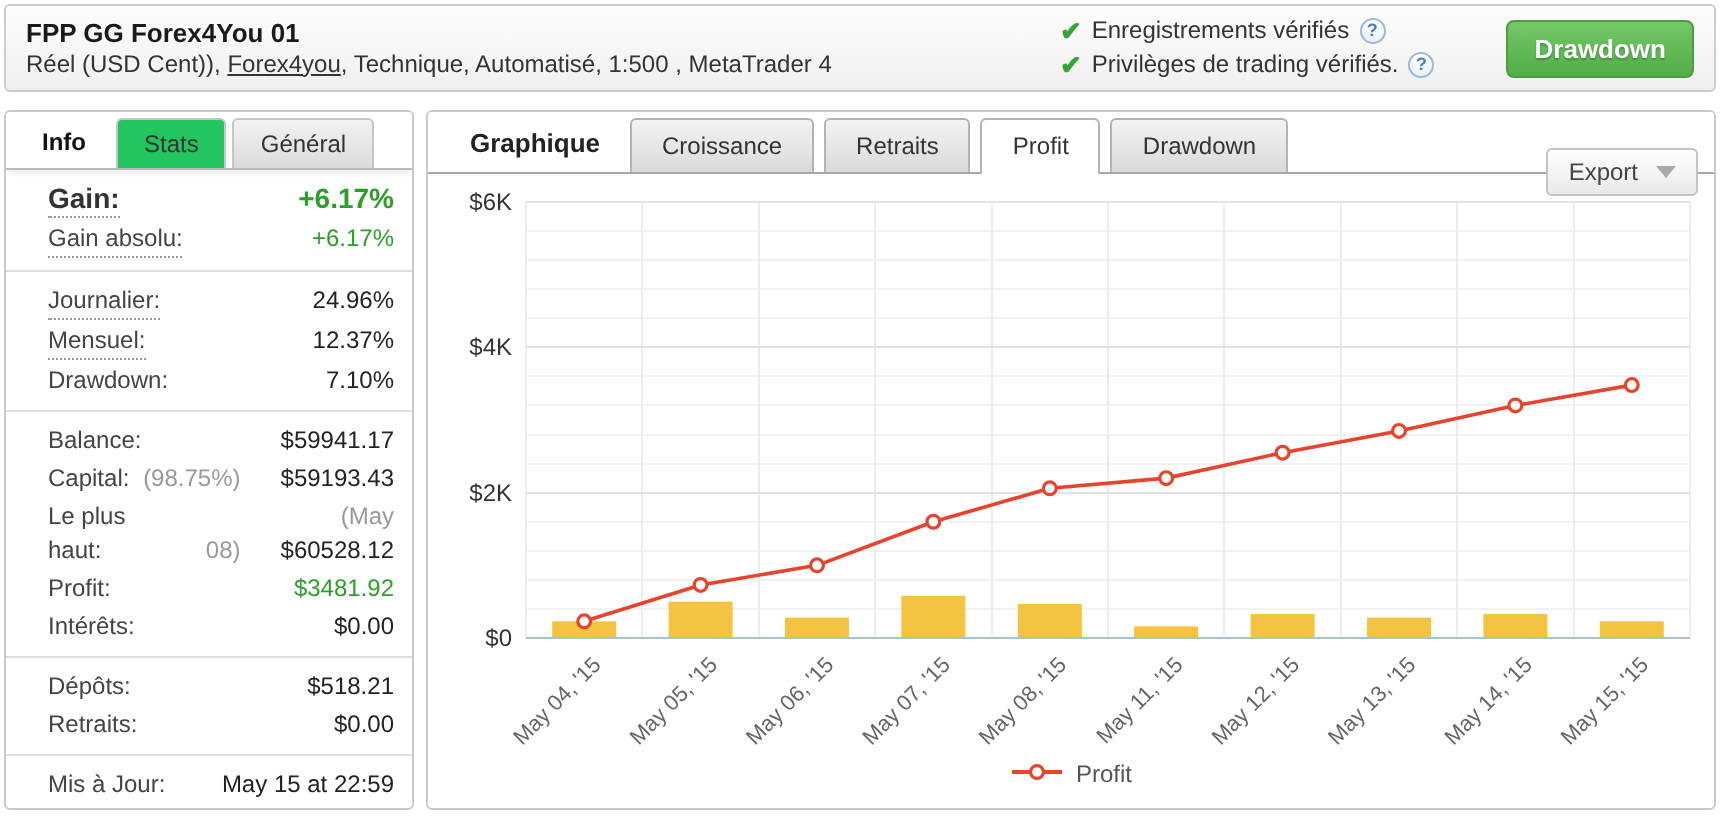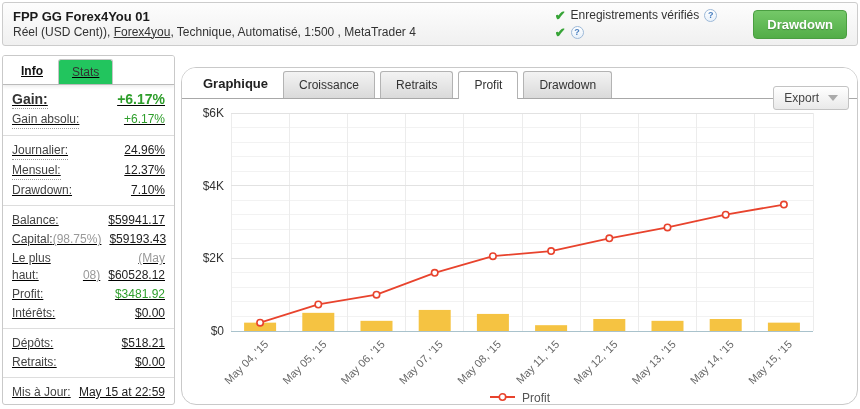--- a/index.html
+++ b/index.html
@@ -23,42 +23,42 @@
                display:inline-flex; align-items:center; justify-content:center; cursor:pointer; }
   .discuss-btn { background:linear-gradient(#74c868,#52ad47); border:1px solid #4a9e41;
                  border-radius:4px; color:#fff; font-weight:bold; font-size:13px;
                  padding:6px 13px; cursor:pointer; text-shadow:0 1px 1px rgba(0,0,0,.25);
                  font-family:"Liberation Sans",sans-serif; }
 
   
   .content { display:flex; gap:6px; height:350px; }
 
   
-  .sidebar { width:173px; border:1px solid #c9c9c9; border-radius:3px; background:#fff; overflow:hidden;text-decoration:underline; }
+  .sidebar { width:205px; border:1px solid #c9c9c9; border-radius:3px; background:#fff; overflow:hidden; }
   .side-tabs { display:flex; align-items:flex-end; height:29px; border-bottom:1px solid #bbb;
                box-shadow:0 2px 3px rgba(0,0,0,.07); padding-left:6px; background:#fff; position:relative; }
   .side-tab { font-size:12px; color:#333; padding:5px 13px; border:1px solid #c5c5c5; border-bottom:none;
               border-radius:3px 3px 0 0; background:linear-gradient(#f2f2f2,#dbdbdb); margin-right:3px; cursor:pointer; }
   .side-tab.light { background:#22c55e; }
   .side-tab.active { font-weight:bold; color:#111; background:#fff; border:none; padding:6px 12px; }
   .side-group { padding:5px 0; border-top:1px solid #ddd; }
   .side-group:first-child { border-top:none; }
   .side-row { display:flex; justify-content:space-between; align-items:baseline;
               padding:1px 9px; font-size:12px; line-height:17px; }
-  .lbl { color:#444; }
+  .lbl { color:#444;margin-left:12px; }
   .lbl.dotted { border-bottom:1px dotted #999; }
   .lbl.link { text-decoration:underline; color:#333; cursor:pointer; }
   .lbl.big { font-weight:bold; font-size:14px; color:#333; }
   .val { color:#222; text-align:right; }
   .val.green { color:#2e9e2b; }
   .val.big { font-weight:bold; font-size:14px; }
-  .note { color:#999; margin-right:8px; font-size:12px; }
-
-  
-  .main-panel { flex:1; border:1px solid #c9c9c9; border-radius:15px; background:#fff; overflow:hidden;margin-top:12px; }
+  .note { color:#999; margin-right:20px; font-size:12px; }
+
+  
+  .main-panel { flex:1; border:1px solid #c9c9c9; border-radius:3px; background:#fff; overflow:hidden; }
   .panel-tabs { display:flex; align-items:flex-end; height:31px; border-bottom:1px solid #a8a8a8;
                 padding:0 6px; position:relative; background:#fff; }
   .panel-title { font-size:13px; font-weight:bold; color:#222; padding:7px 15px; }
   .main-tab { font-size:12px; color:#333; padding:6px 15px; border:1px solid #b3b3b3; border-bottom:none;
               border-radius:3px 3px 0 0; background:linear-gradient(#f3f3f3,#dadada); margin-right:5px; cursor:pointer; }
   .main-tab.active { background:#fff; margin-bottom:-1px; padding-bottom:7px; }
   .export-btn { position:absolute; right:8px; top:18px; display:flex; align-items:center; gap:9px;
                 background:linear-gradient(#fff,#e9e9e9); border:1px solid #c3c3c3; border-radius:3px;
                 font-size:12px; color:#444; padding:4px 10px; cursor:pointer; font-family:"Liberation Sans",sans-serif; }
   .caret { width:0; height:0; border-left:5px solid transparent; border-right:5px solid transparent;
@@ -78,32 +78,34 @@
       <div class="acct-sub"><span>Réel (USD Cent)), </span><a class="sub-link">Forex4you</a><span>, Technique, Automatisé, 1:500 , MetaTrader 4</span></div>
     </div>
     <div class="verify-block">
       <div class="verify-row">
         <span class="check-icon">✔</span>
         <span>Enregistrements vérifiés</span>
         <span class="help-icon">?</span>
       </div>
       <div class="verify-row">
         <span class="check-icon">✔</span>
+        <span>Privilèges de trading vérifiés.</span>
         <span class="help-icon">?</span>
       </div>
     </div>
     <button class="discuss-btn">Drawdown</button>
   </header>
 
   <div class="content">
 
     <aside class="sidebar">
       <div class="side-tabs" id="side-tabs">
           <span class="side-tab active">Info</span>
           <span class="side-tab light">Stats</span>
+          <span class="side-tab">Général</span>
         </div>
       <div id="side-body">
           <div class="side-group">
             <div class="side-row">
               <span class="lbl big dotted">Gain:</span>
               <span class="val green big">+6.17%</span>
             </div>
             <div class="side-row">
               <span class="lbl dotted">Gain absolu:</span>
               <span class="val green">+6.17%</span>

